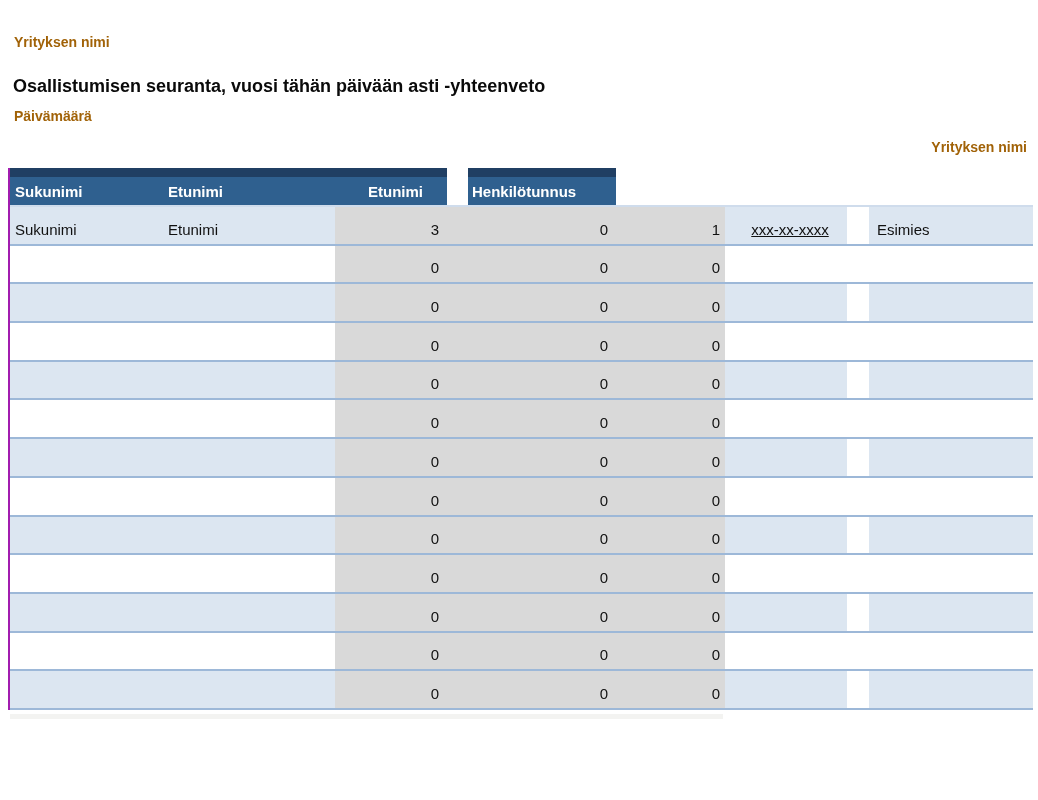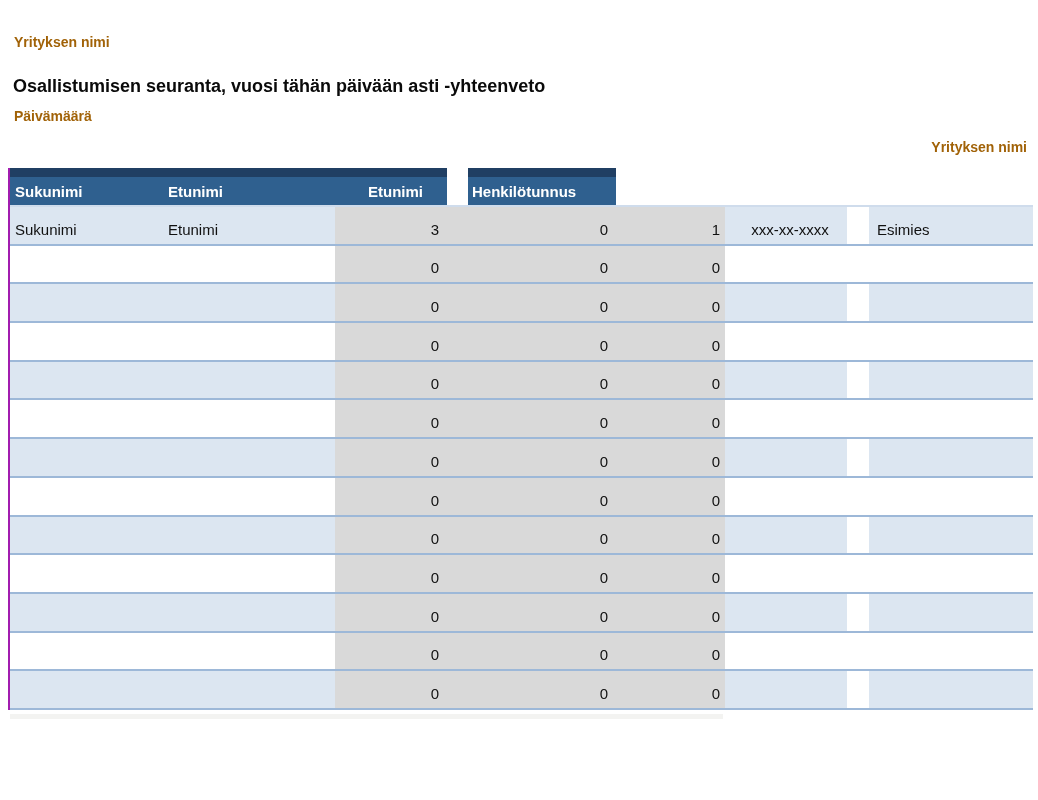--- a/index.html
+++ b/index.html
@@ -68,21 +68,21 @@
   .trow .cell.g { background: #d9d9d9; }
 
   
   .c0 { justify-content: flex-start; padding-left: 5px; }
   .c1 { justify-content: flex-start; padding-left: 6px; }
   .c2, .c3, .c4 { justify-content: flex-end; }
   .cell.c2, .cell.c3 { padding-right: 8px; }
   .cell.c4 { padding-right: 5px; }
   .hcell.c2, .hcell.c3, .hcell.c4 { padding-right: 24px; }
   .hcell.c5 { justify-content: flex-start; padding-left: 4px; margin-left: 21px; }
-  .cell.c5  { justify-content: center; padding-left: 8px; }
+  .cell.c5  { justify-content: center; padding-left: 8px; text-decoration: underline; }
   .hcell.c6 { justify-content: flex-end; padding-right: 40px; }
   .cell.c6  { justify-content: flex-start; padding-left: 8px; margin-left: 22px; }
 
   
   .ghost-row {
     position: absolute;
     left: 10px; top: 714px;
     width: 713px; height: 5px;
     background: #e9e9e6;
     opacity: 0.55;

